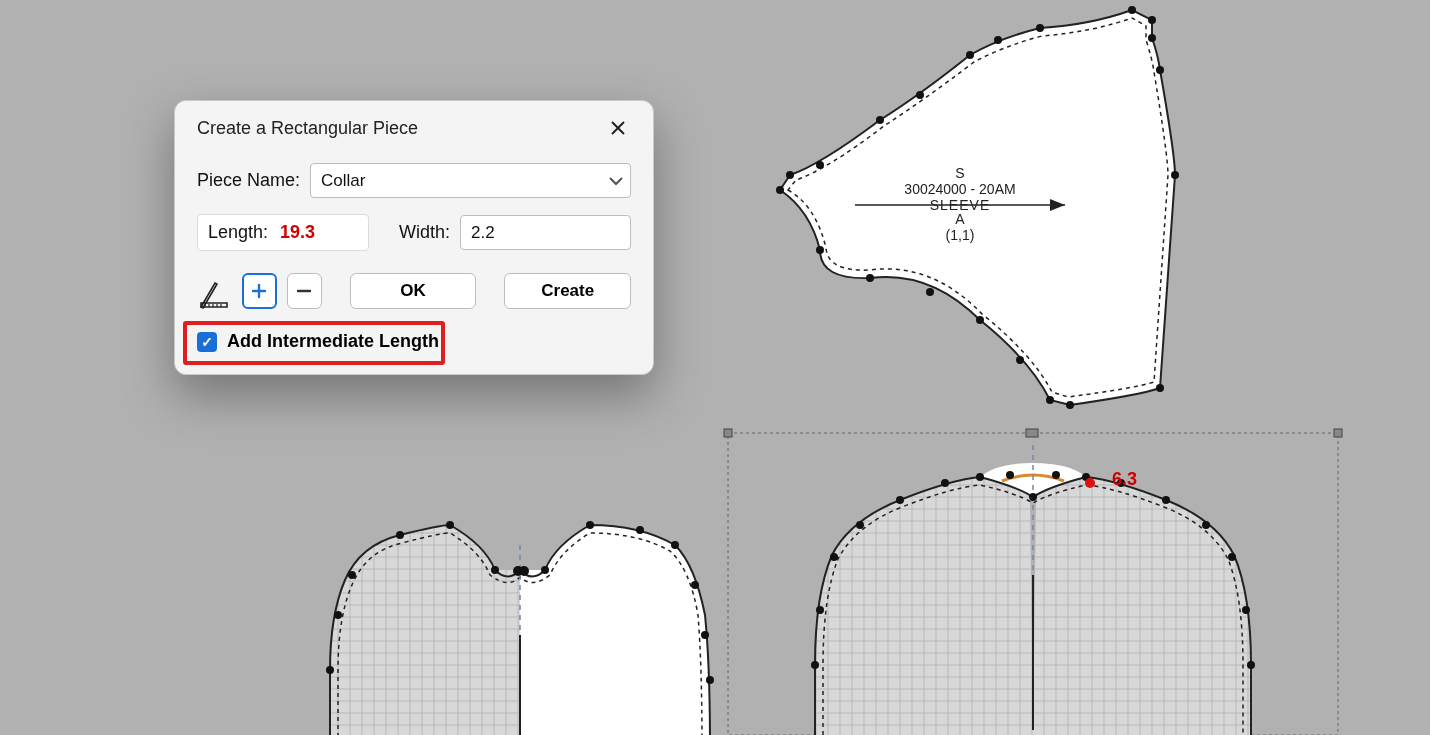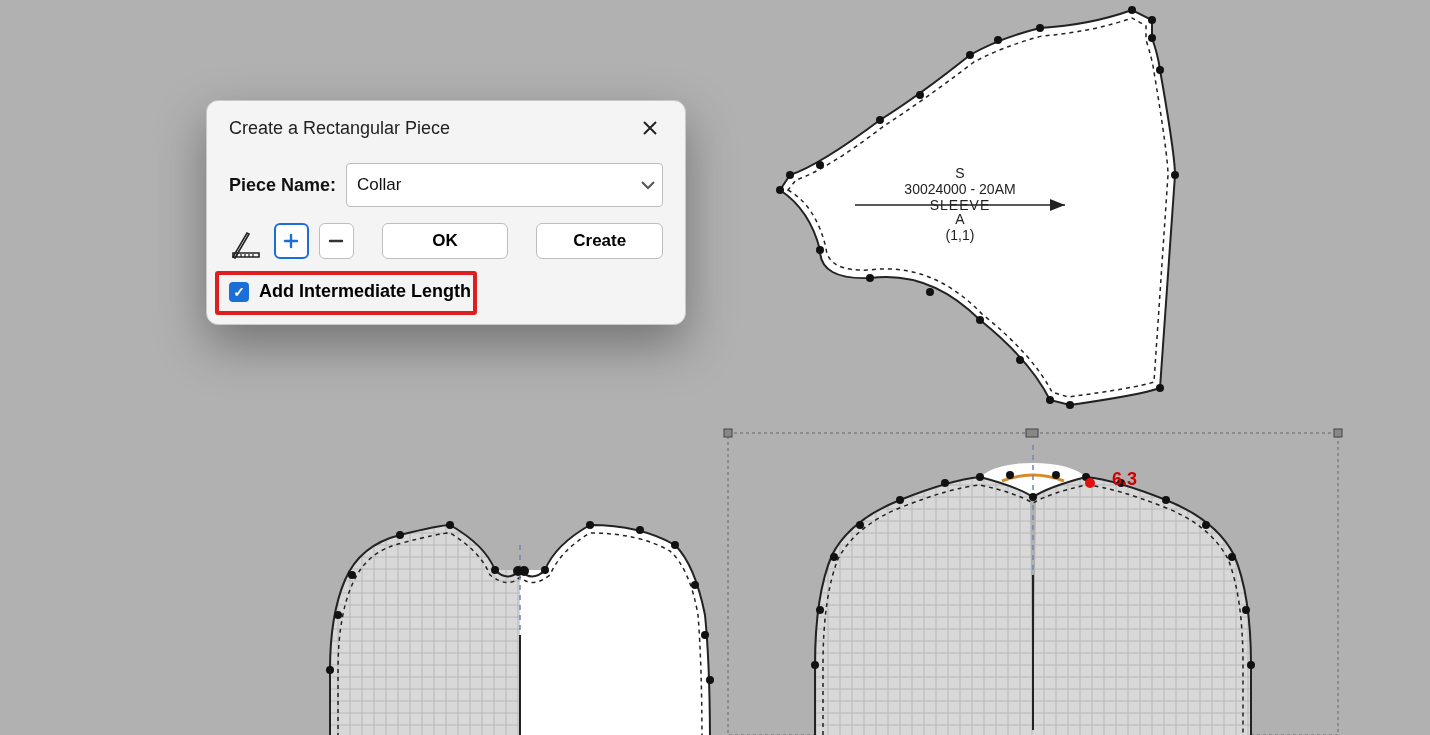--- a/index.html
+++ b/index.html
@@ -12,21 +12,21 @@
     position: relative;
   }
   
   .canvas {
     position: absolute; inset: 0;
   }
 
   
   .dialog {
     position: absolute;
-    left: 206px; top: 100px;
+    left: 174px; top: 100px;
     width: 480px;
     background: #f4f4f4;
     border: 1px solid #c9c9c9;
     border-radius: 12px;
     box-shadow: 0 20px 50px rgba(0,0,0,0.35);
     padding: 14px 22px 22px 22px;
   }
   .dialog-header {
     display: flex;
     justify-content: space-between;
@@ -40,33 +40,33 @@
     display: flex; align-items: center; justify-content: center;
     font-size: 20px; line-height: 1;
     cursor: pointer;
     border-radius: 4px;
   }
   .row {
     display: flex; align-items: center;
     margin-bottom: 16px;
   }
   .label {
-    font-weight: 700;
+    font-weight: 400;
     font-size: 18px;
     color: #111;
     margin-right: 10px;
     white-space: nowrap;
   }
   .select-wrap {
     flex: 1;
     position: relative;
   }
   .text-input, .select {
     width: 100%;
-    height: 44px;
+    height: 35px;
     border: 1px solid #bdbdbd;
     border-radius: 4px;
     background: #fff;
     font-size: 17px;
     padding: 3px 10px;
     color: #111;
   }
   .select { padding-right: 28px; }
   .chevron {
     position: absolute; right: 8px; top: 50%; transform: translateY(-50%);
@@ -313,20 +313,30 @@
     <div class="select-wrap">
       <input class="select" type="text" value="Collar" style="">
       <span class="chevron">
         <svg width="14" height="10" viewBox="0 0 14 10">
             <path d="M1 2 L7 8 L13 2" stroke="#555" stroke-width="2" fill="none"></path>
           </svg>
       </span>
     </div>
   </div>
 
+  <div class="dims-row">
+    <div class="dim-group">
+      <span class="label">Length:</span>
+      <input class="dim-input red" type="text" value="19.3" style="">
+    </div>
+    <div style="display:flex;align-items:center;flex:1;">
+      <span class="label">Width:</span>
+      <input class="text-input" style="flex: 1 1 0%;" type="text" value="2.2">
+    </div>
+  </div>
 
   <div class="btn-row">
     <div class="ruler-icon" title="ruler">
       <svg width="30" height="30" viewBox="0 0 30 30">
         <path d="M2 28 L16 4 L18 5 L4 29 Z" fill="none" stroke="#222" stroke-width="1.6"></path>
         <path d="M2 28 L28 28 L28 24 L2 24 Z" fill="none" stroke="#222" stroke-width="1.6"></path>
         <path d="M6 28 V25 M10 28 V25 M14 28 V25 M18 28 V25 M22 28 V25" stroke="#222" stroke-width="1.2"></path>
       </svg>
     </div>
     <div class="icon-btn active">

